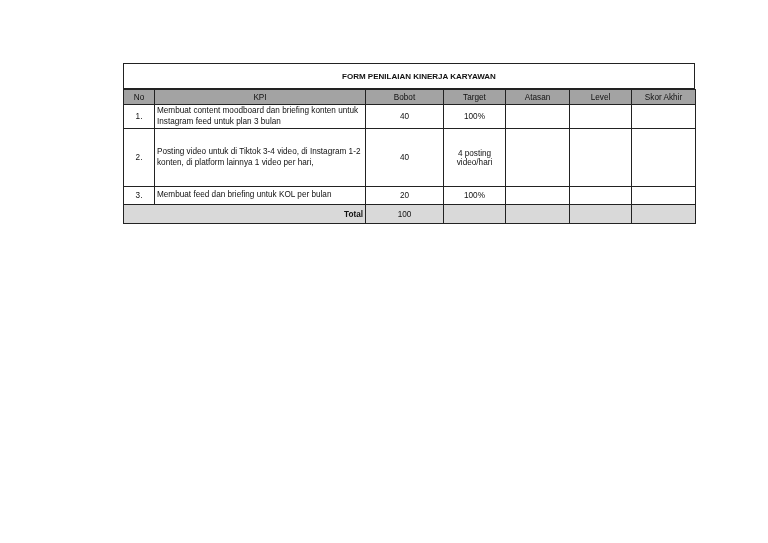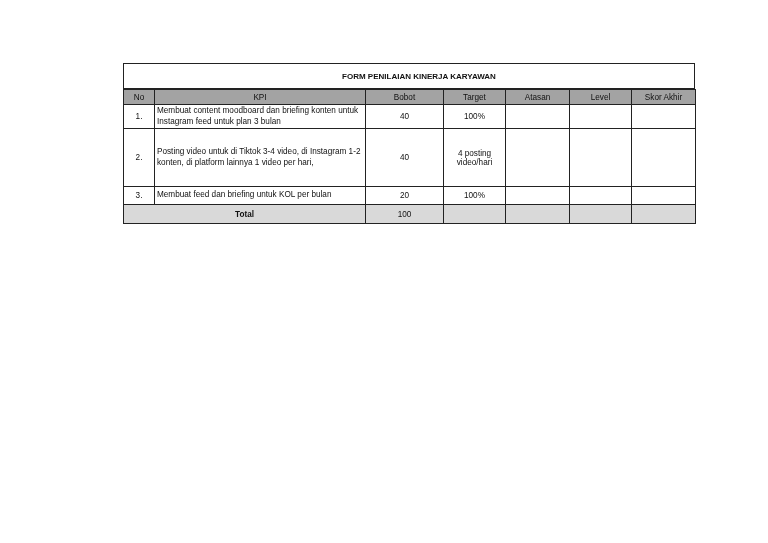--- a/index.html
+++ b/index.html
@@ -9,21 +9,21 @@
   .box { border:1.5px solid #222; border-bottom:none; box-sizing:border-box; }
   .title { height:24px; display:flex; align-items:center; justify-content:center;
            font-size:8px; font-weight:bold; border-bottom:1px solid #222; padding-left:20px; }
   .info { height:88px; padding:8px 0 0 2px; font-size:8.6px; line-height:11.3px; box-sizing:border-box; }
   table { border-collapse:collapse; width:572px; table-layout:fixed; font-size:8.2px; }
   td, th { border:1px solid #222; padding:0 2px; font-weight:normal; vertical-align:middle; }
   th { background:#a3a3a3; height:14px; text-align:center; }
   td.c { text-align:center; }
   td.kpi { text-align:left; line-height:10.5px; }
   tr.total td { background:#d9d9d9; height:18px; }
-  tr.total td.lbl { font-weight:bold; text-align:center; }
+  tr.total td.lbl { font-weight:bold; text-align:right; }
 </style>
 </head>
 <body>
 
 <div class="sheet">
   <div class="box">
     <div class="title">FORM PENILAIAN KINERJA KARYAWAN</div>
   </div>
   <table>
     <colgroup>

